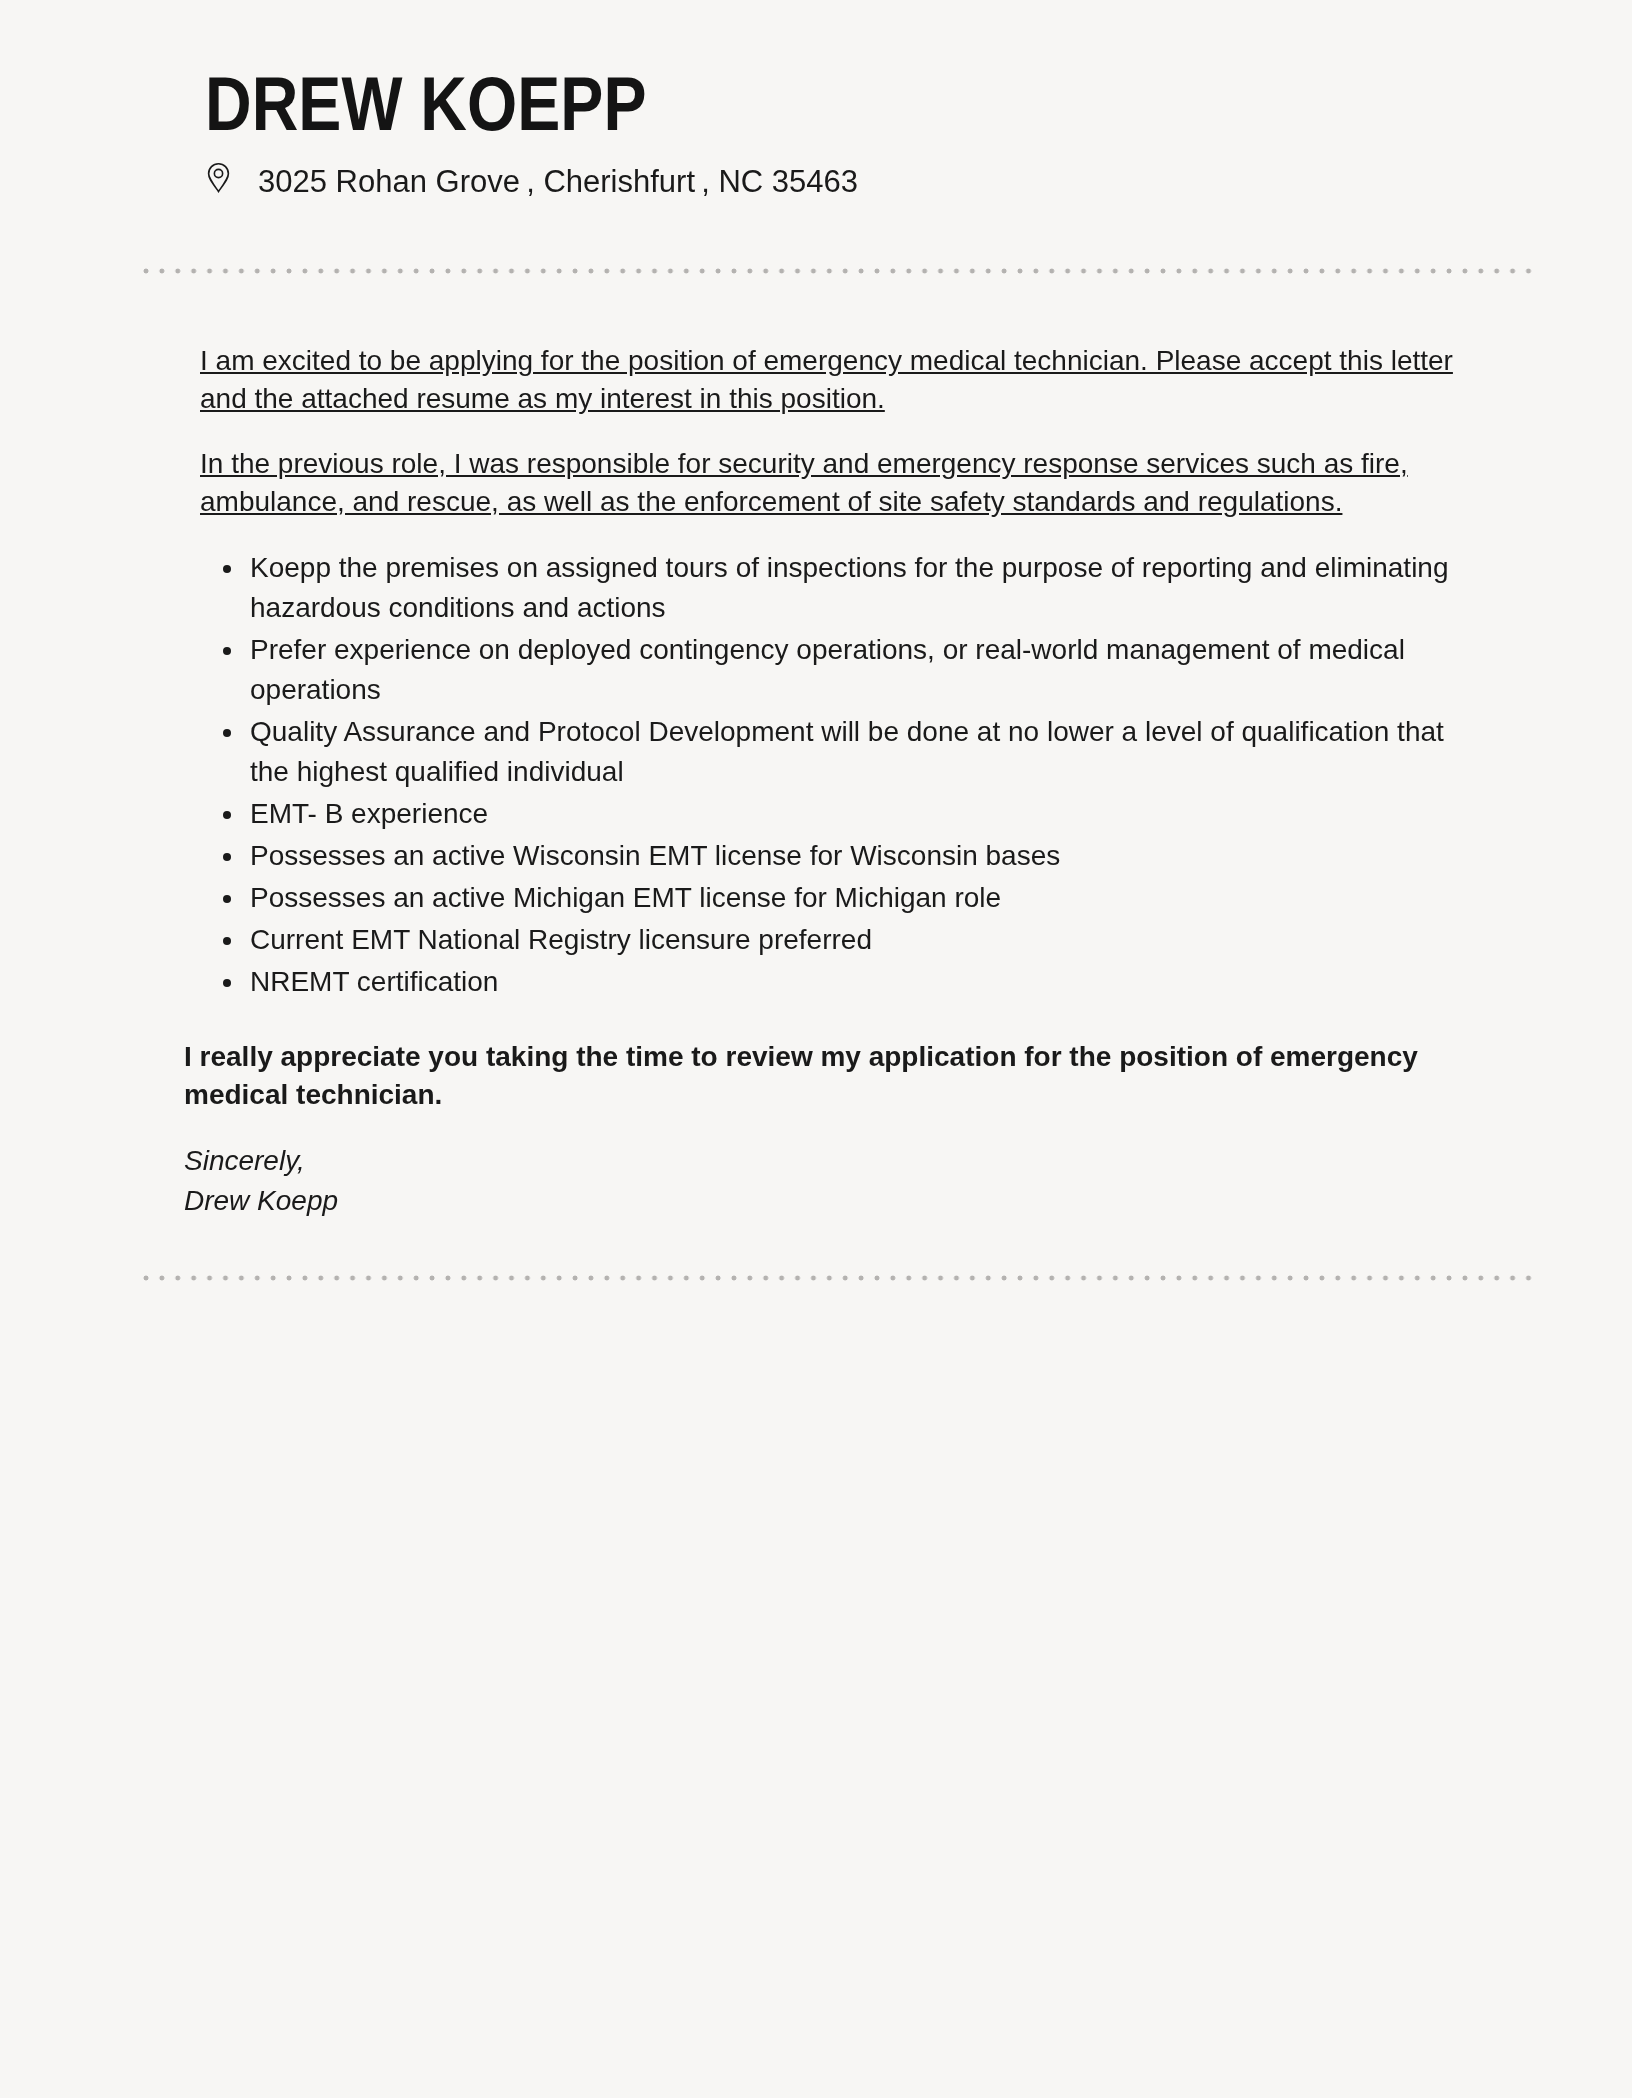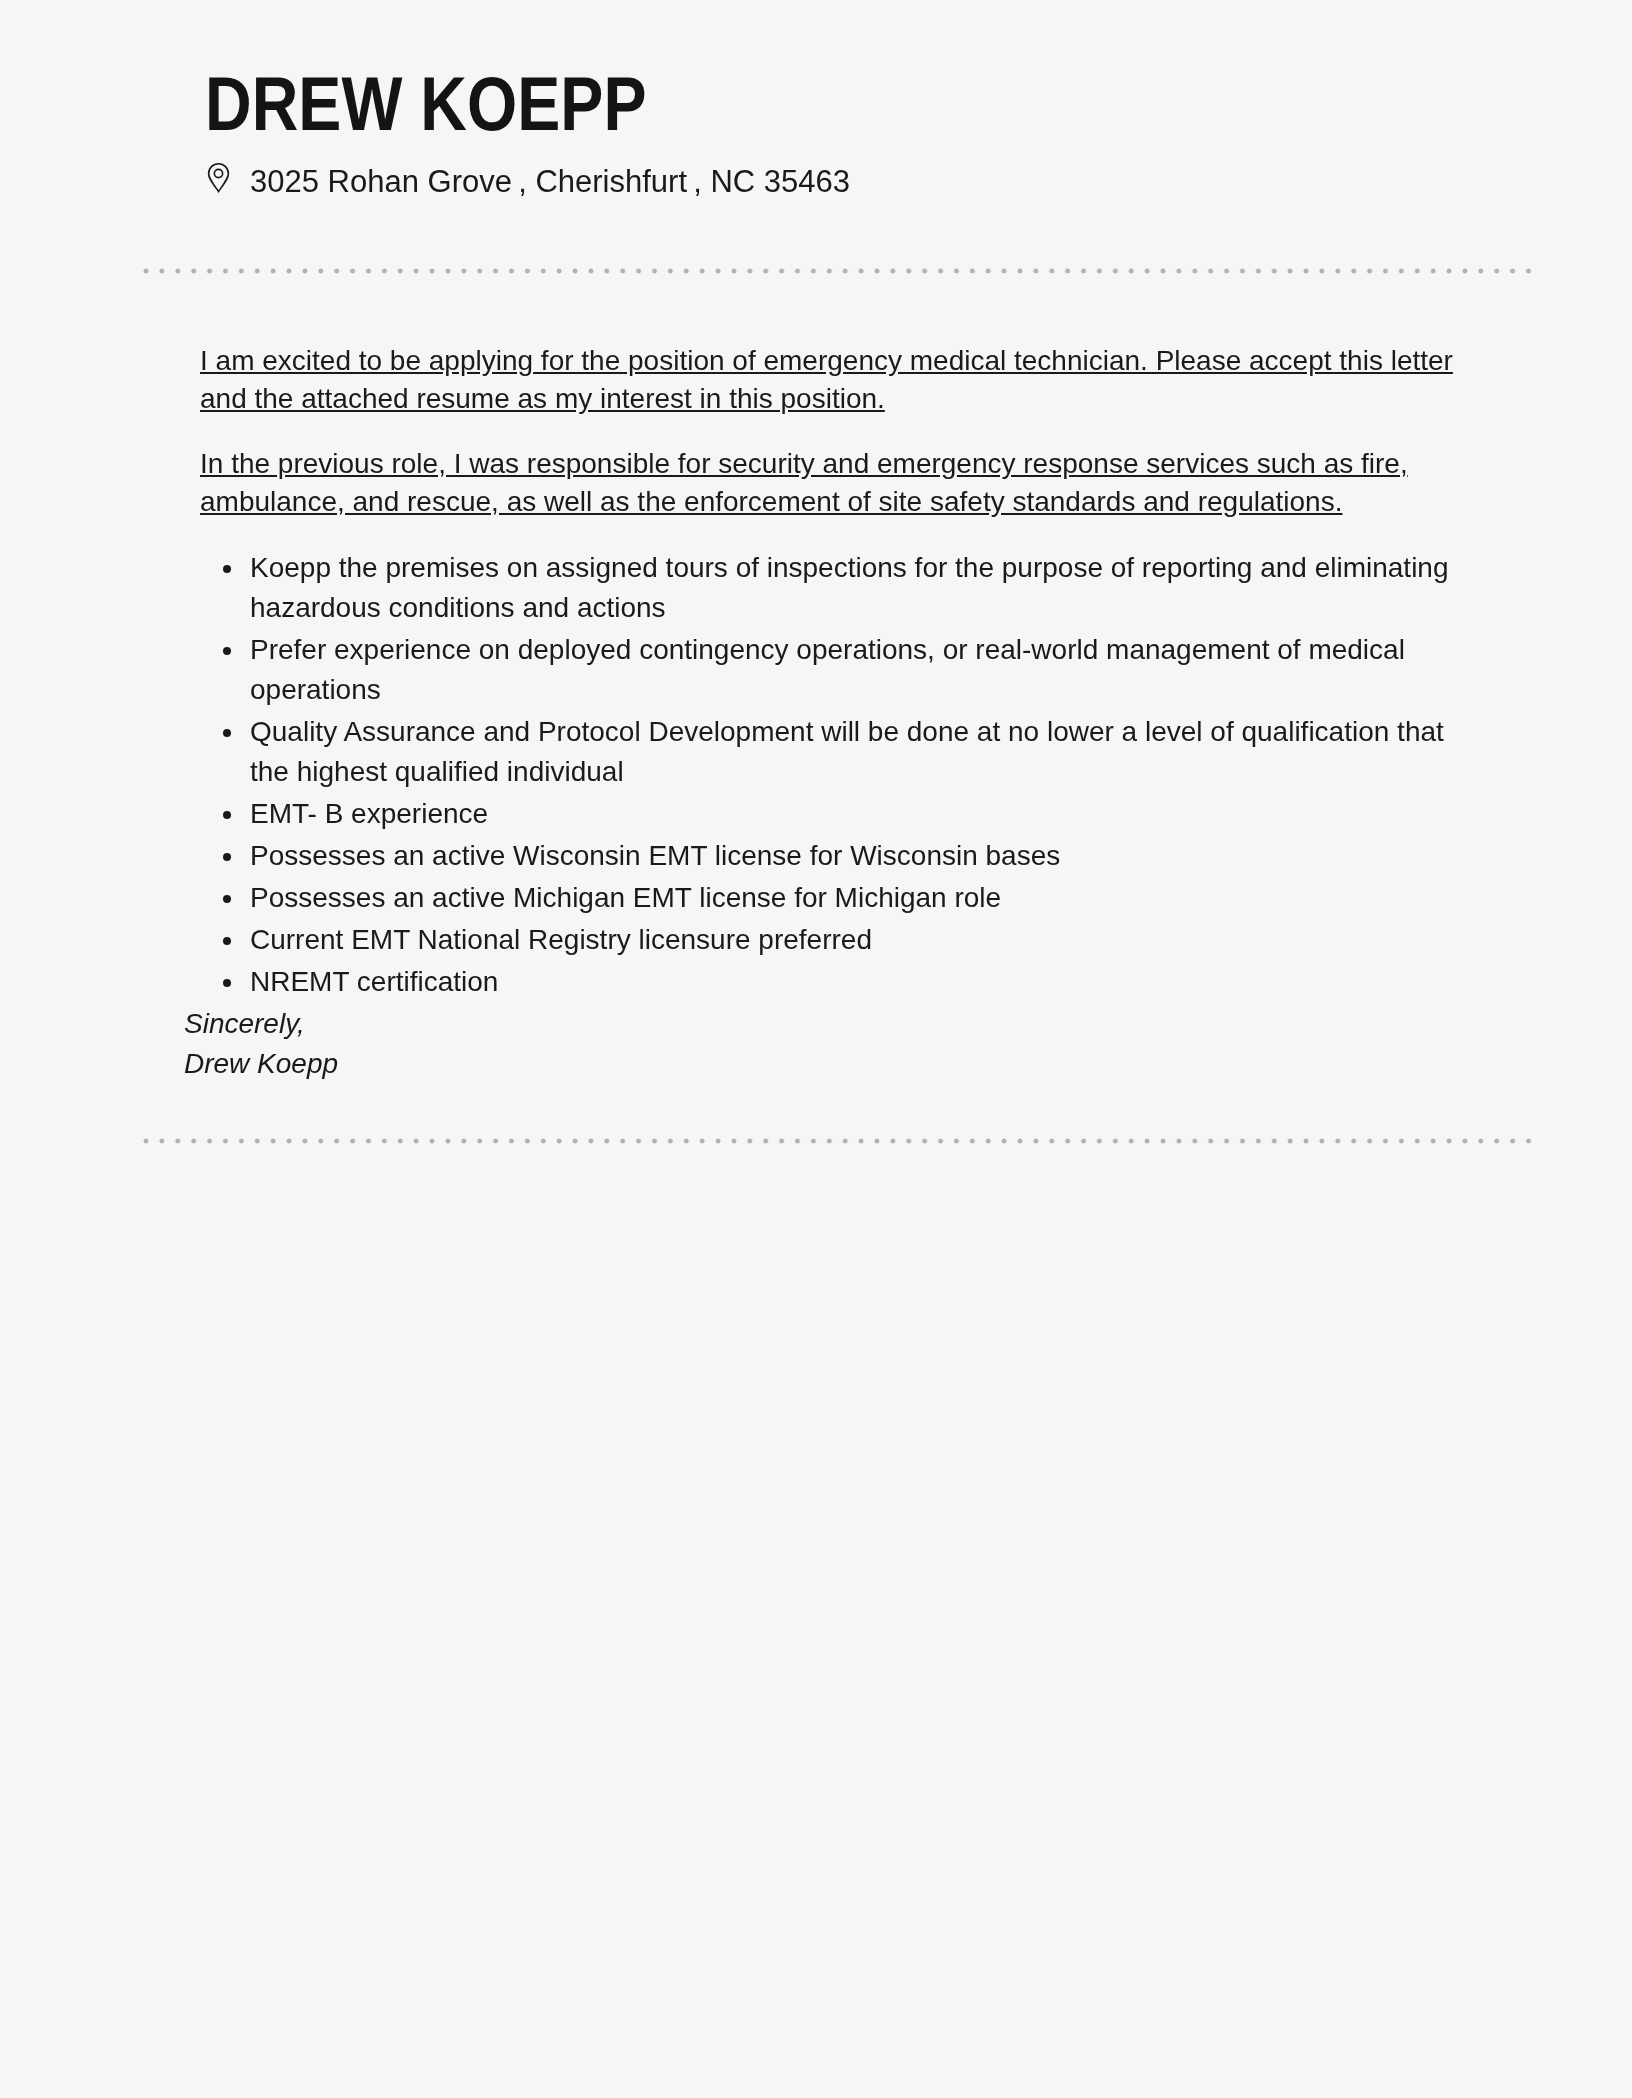--- a/index.html
+++ b/index.html
@@ -30,21 +30,21 @@
     line-height: 1.16;
     color: #141414;
     letter-spacing: 0px;
     transform: scaleX(0.85);
     transform-origin: left center;
     white-space: nowrap;
   }
   .address-row {
     display: flex;
     align-items: center;
-    gap: 20px;
+    gap: 28px;
     margin-top: 14px;
     margin-left: 2px;
     font-size: 31px;
     color: #1a1a1a;
   }
   .pin-icon { flex: 0 0 auto; display: block; }
 
   
   .divider {
     height: 6px;
@@ -125,20 +125,21 @@
       <li>Koepp the premises on assigned tours of inspections for the purpose of reporting and eliminating hazardous conditions and actions</li>
       <li>Prefer experience on deployed contingency operations, or real-world management of medical operations</li>
       <li>Quality Assurance and Protocol Development will be done at no lower a level of qualification that the highest qualified individual</li>
       <li>EMT- B experience</li>
       <li>Possesses an active Wisconsin EMT license for Wisconsin bases</li>
       <li>Possesses an active Michigan EMT license for Michigan role</li>
       <li>Current EMT National Registry licensure preferred</li>
       <li>NREMT certification</li>
     </ul>
 
+    <p class="closing">I really appreciate you taking the time to review my application for the position of emergency medical technician.</p>
 
     <p class="signoff">
       <span>Sincerely,</span><br>
       <span>Drew Koepp</span>
     </p>
 
   </div>
 
   <div class="divider divider-bottom"></div>
 

